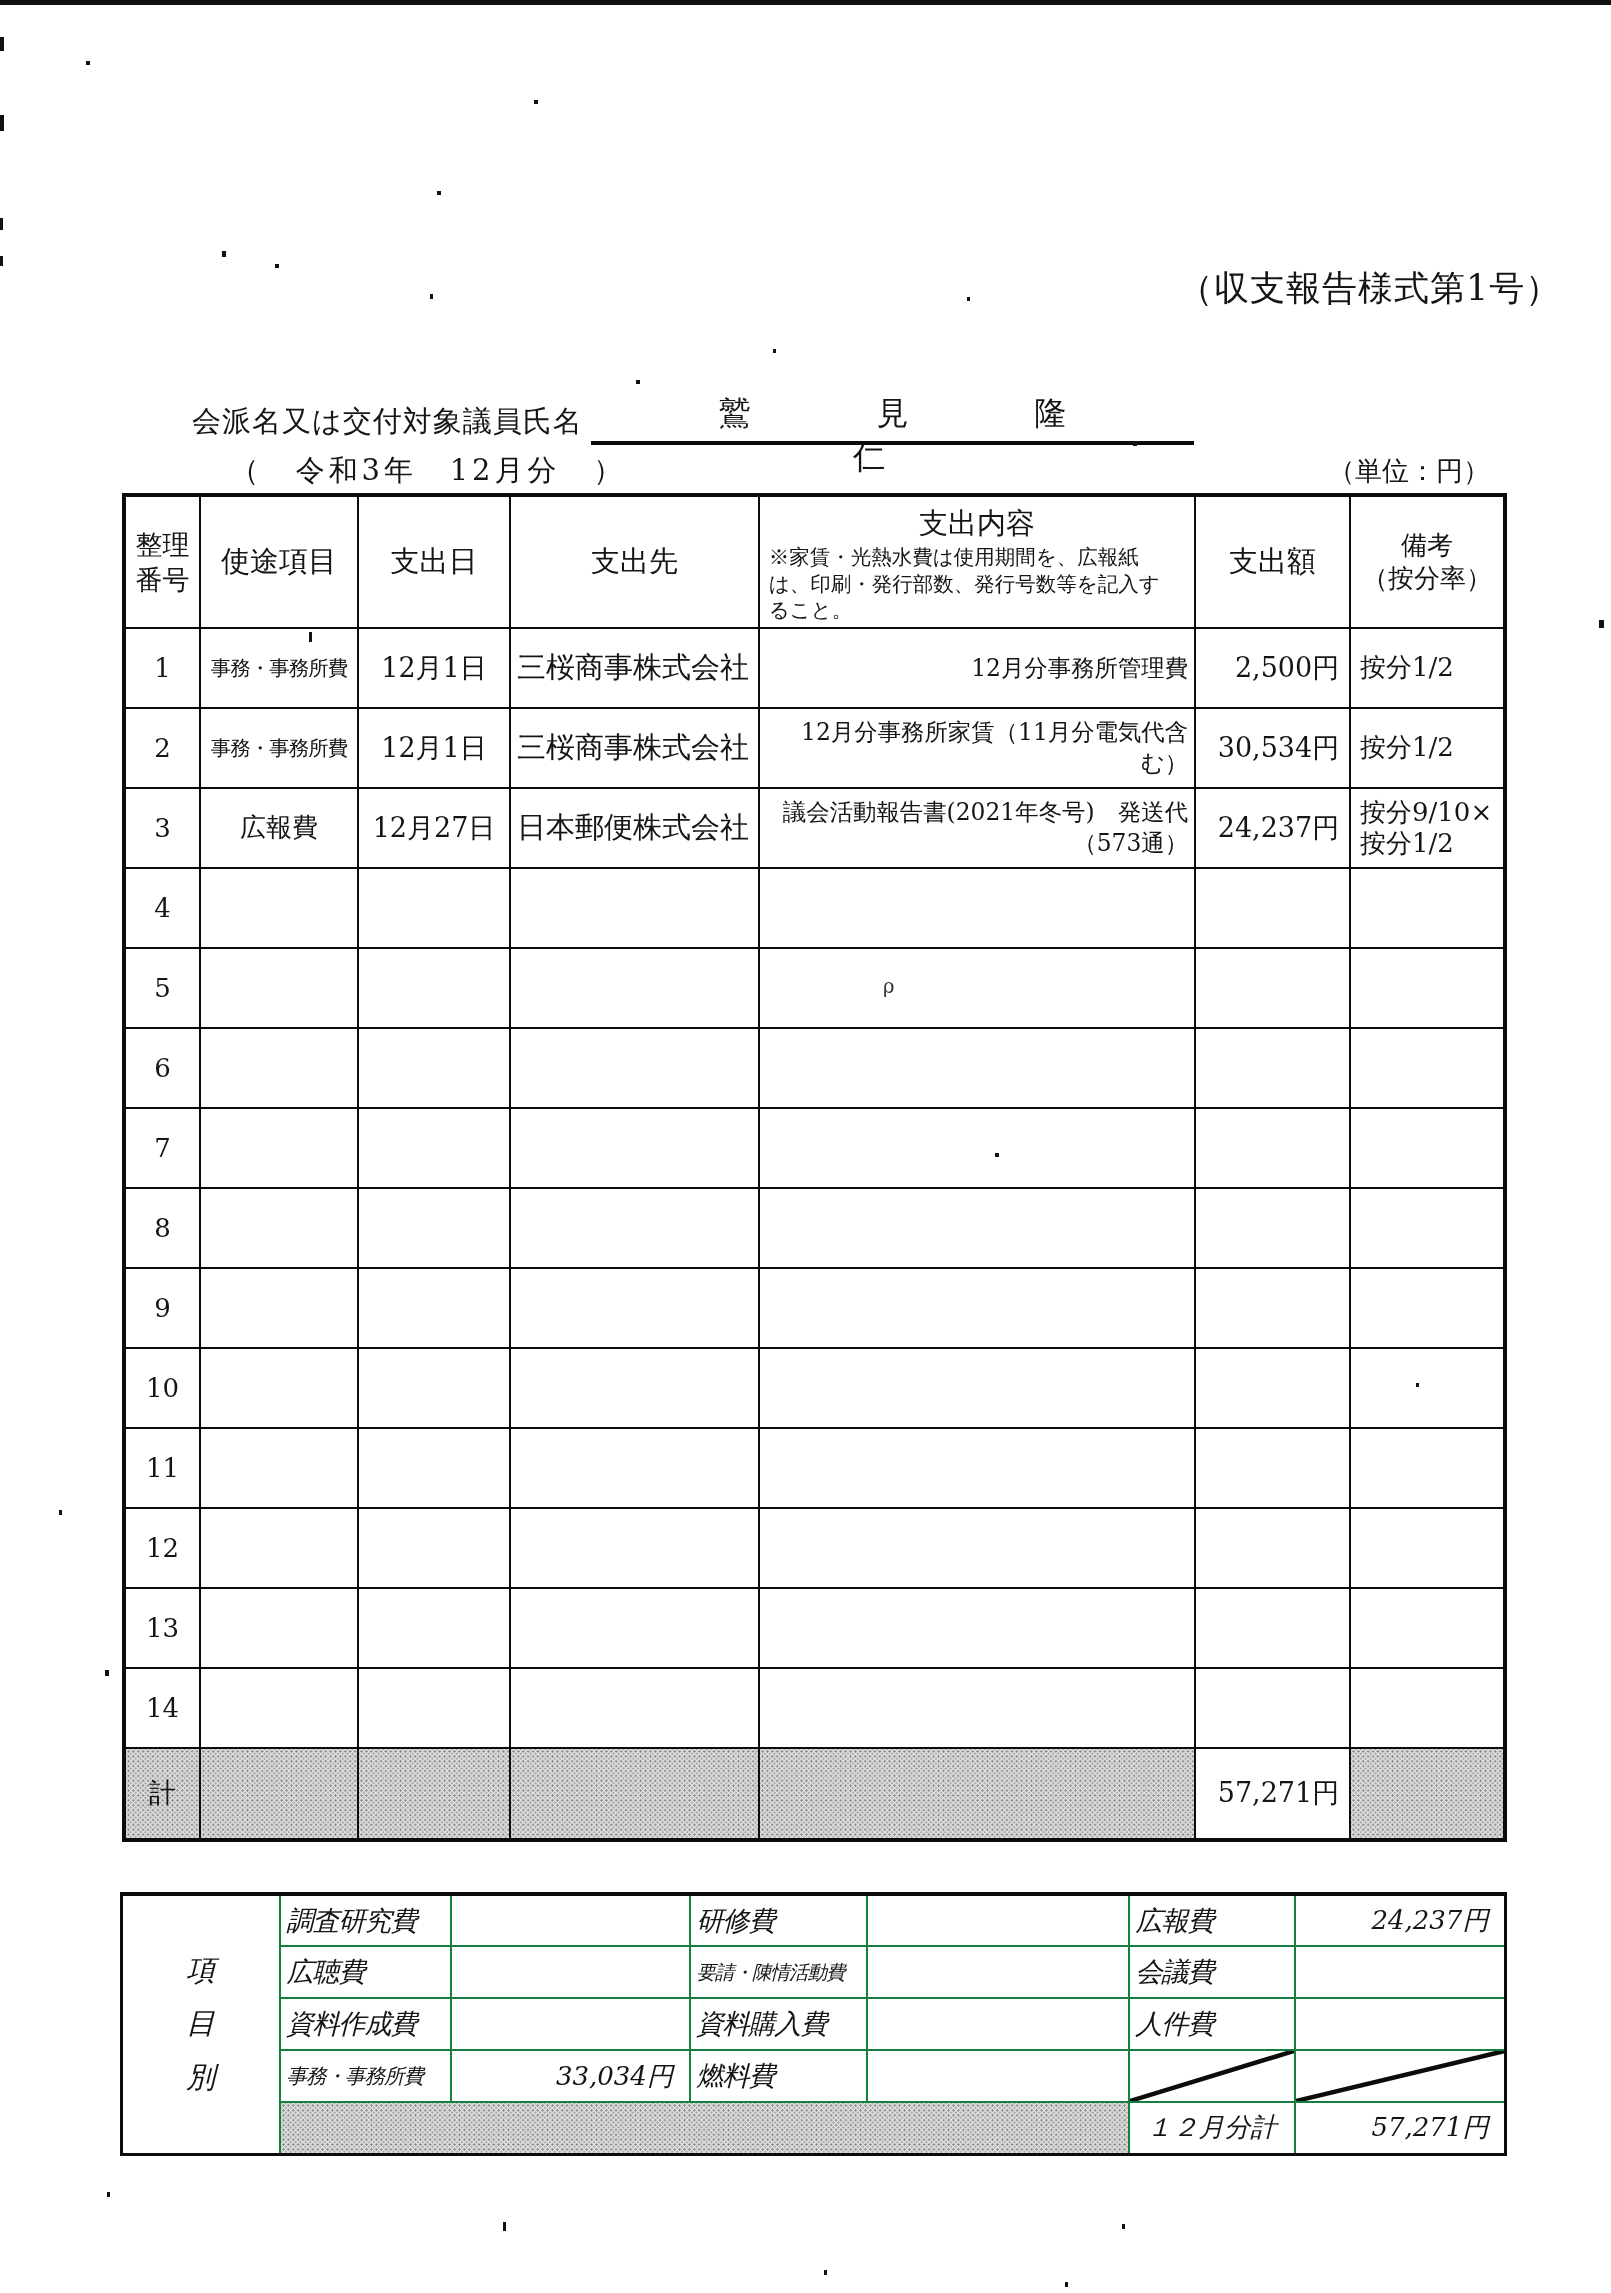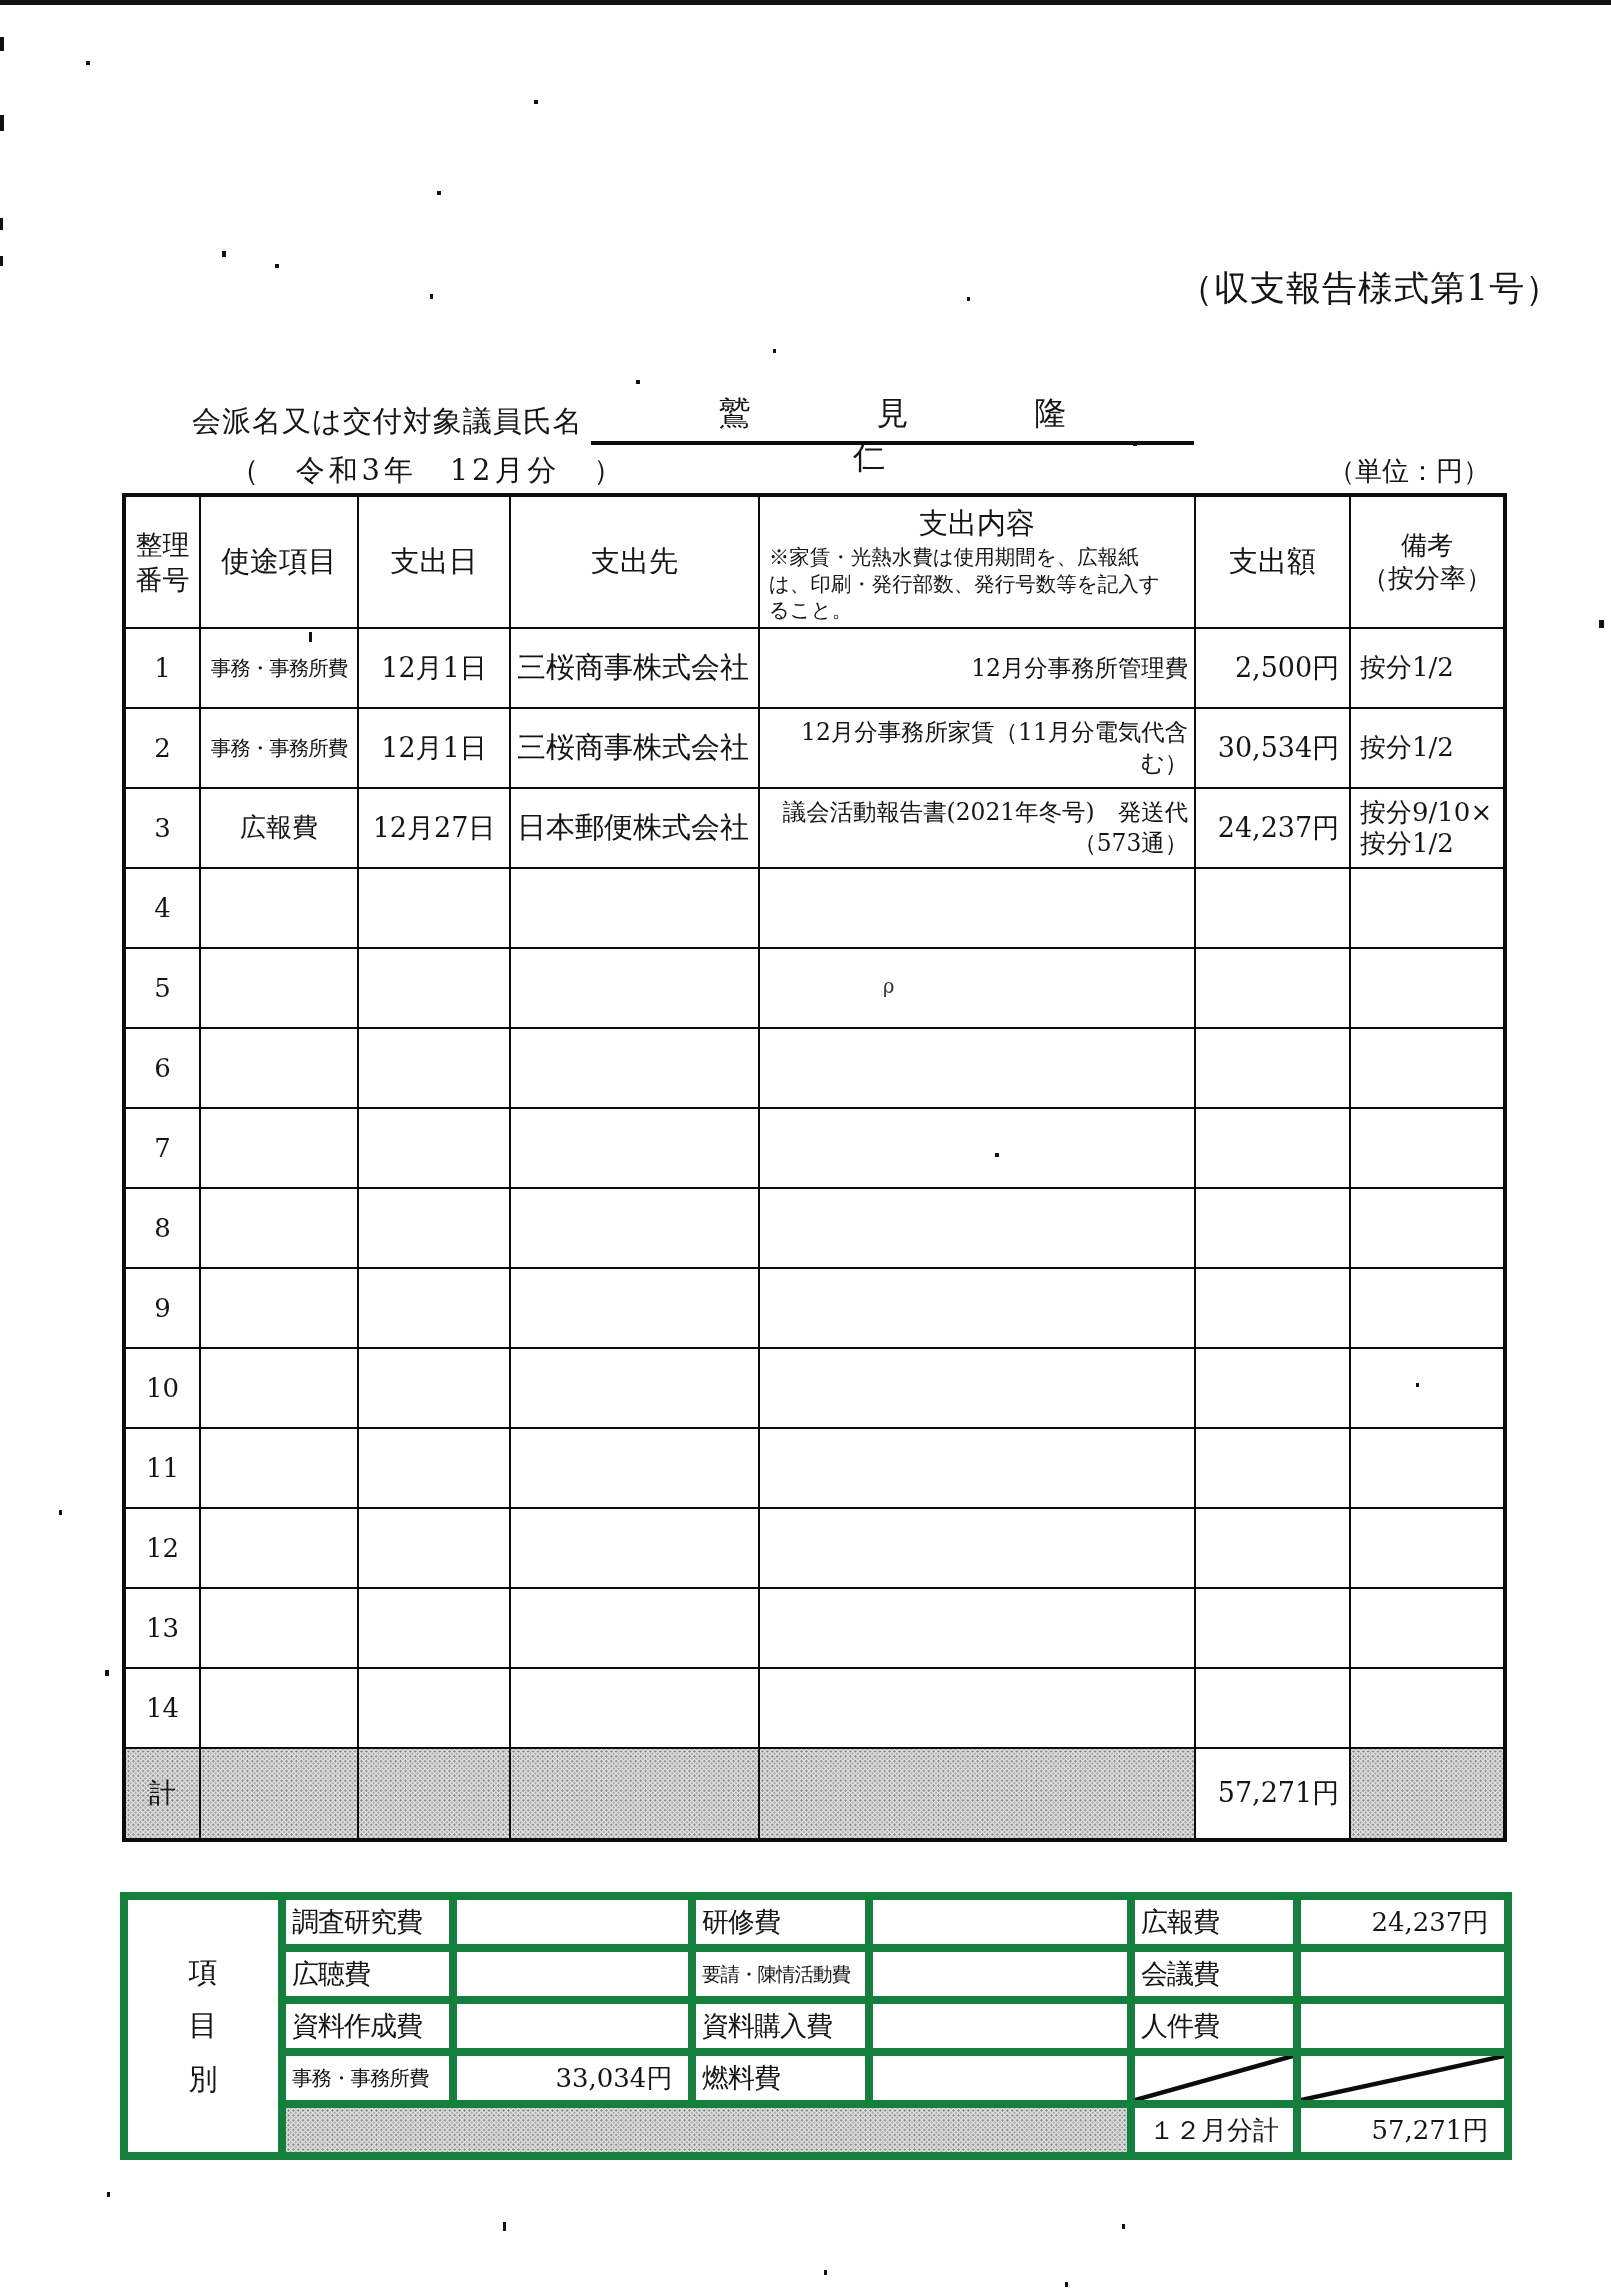--- a/index.html
+++ b/index.html
@@ -50,21 +50,21 @@
     background-image:
       radial-gradient(#8d8d8d 1px, transparent 1.3px),
       radial-gradient(#ababab 1px, transparent 1.3px);
     background-size:4.9px 4.9px;
     background-position:0 0,2.4px 2.4px;
   }
   .total .c-no{font-size:27px;}
 
   
   .sum-tbl{left:120px;top:1892px;width:1383px;border:3.9px solid #0c0c0c;border-top-width:4.9px;}
-  .sum-tbl td{border:8px solid #15803d;vertical-align:middle;overflow:hidden;}
+  .sum-tbl td{border:2px solid #15803d;vertical-align:middle;overflow:hidden;font-style:italic;}
   .sum-tbl tr{height:52px;}
   .side-cell{text-align:center;font-size:29px;line-height:1.85;}
   .s-lbl{font-size:27px;padding-left:5.9px;letter-spacing:-1px;}
   .s-lbl.small{font-size:19.5px;letter-spacing:-1px;}
   .s-lbl.msmall{font-size:20.5px;letter-spacing:-1px;}
   .s-val{text-align:right;font-size:26px;padding-right:15.6px;}
   .s-total-lbl{font-size:26px;text-align:center;letter-spacing:0px;padding:0 2px;}
   .diag{position:relative;padding:0;}
   .diag svg{position:absolute;left:0;top:0;width:100%;height:100%;display:block;}
 

